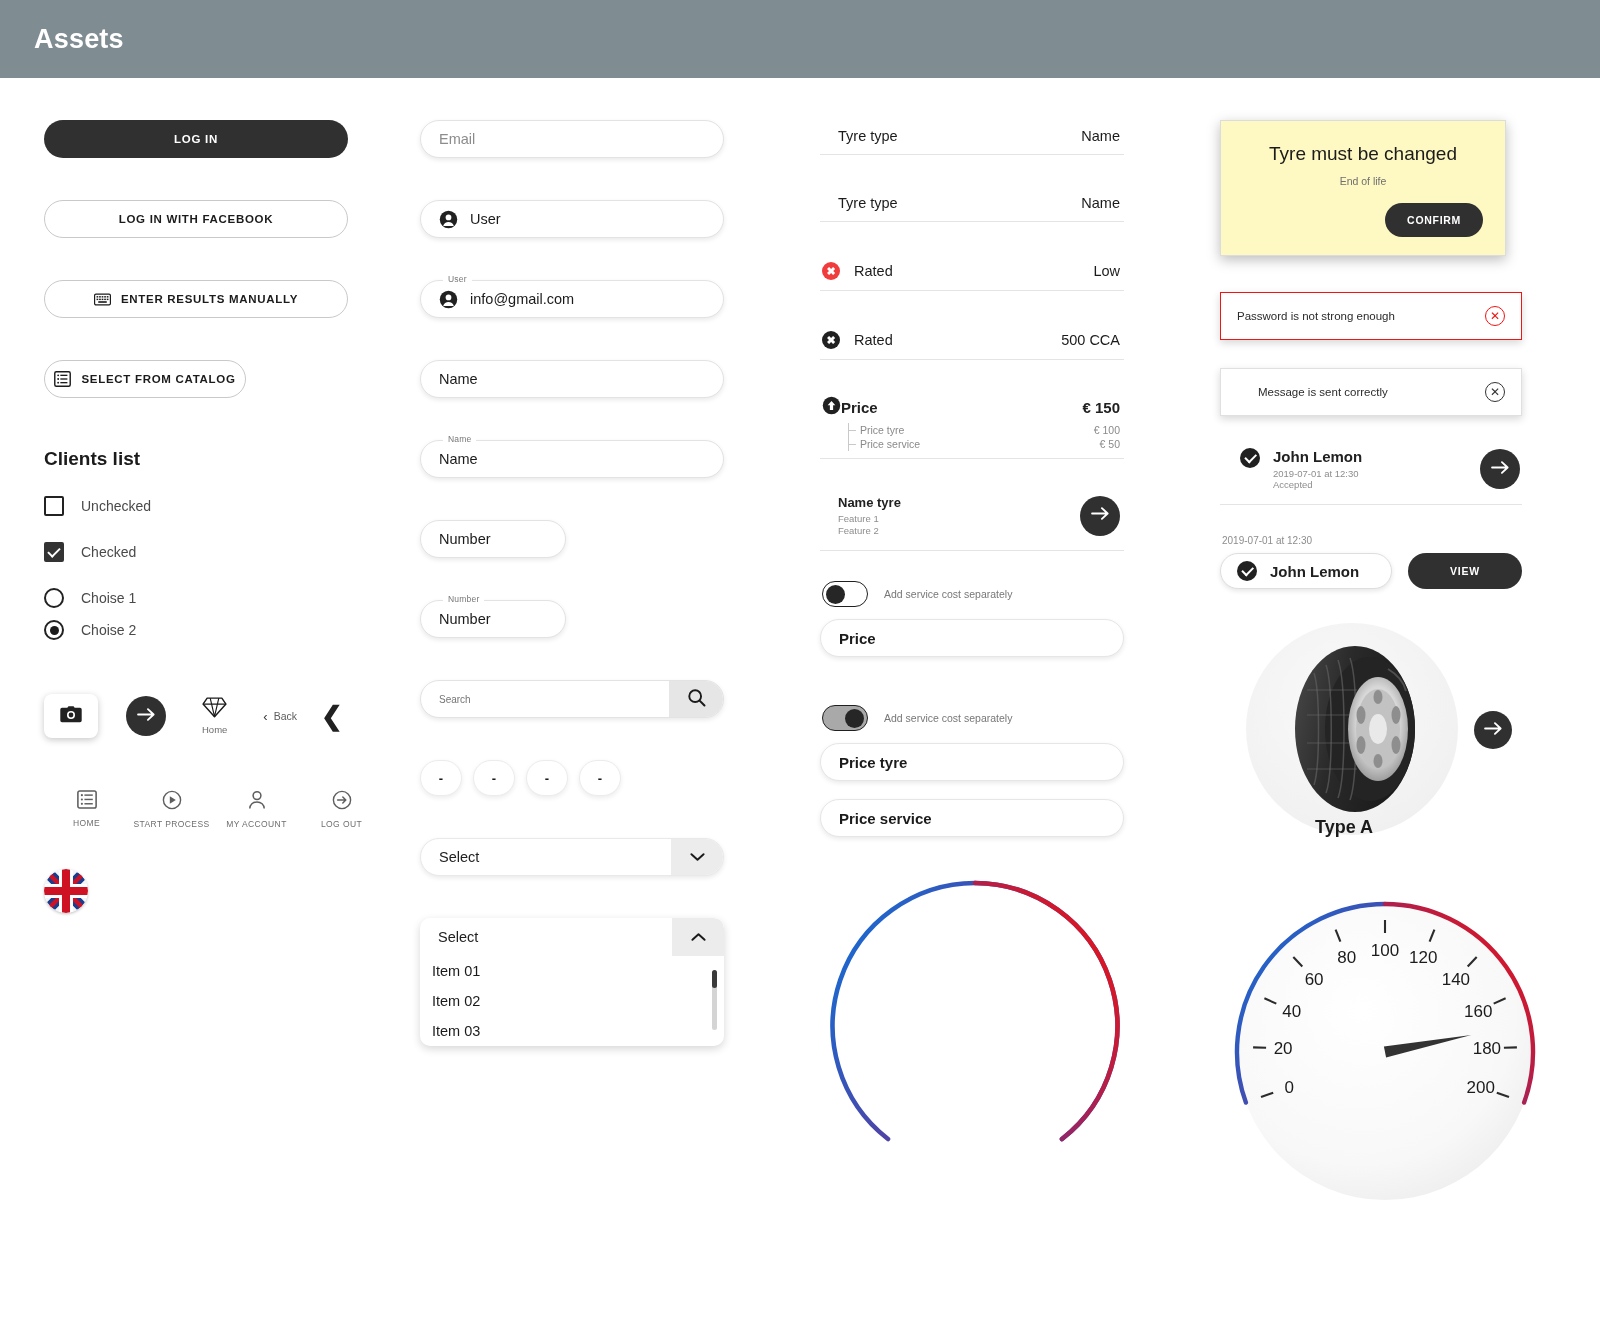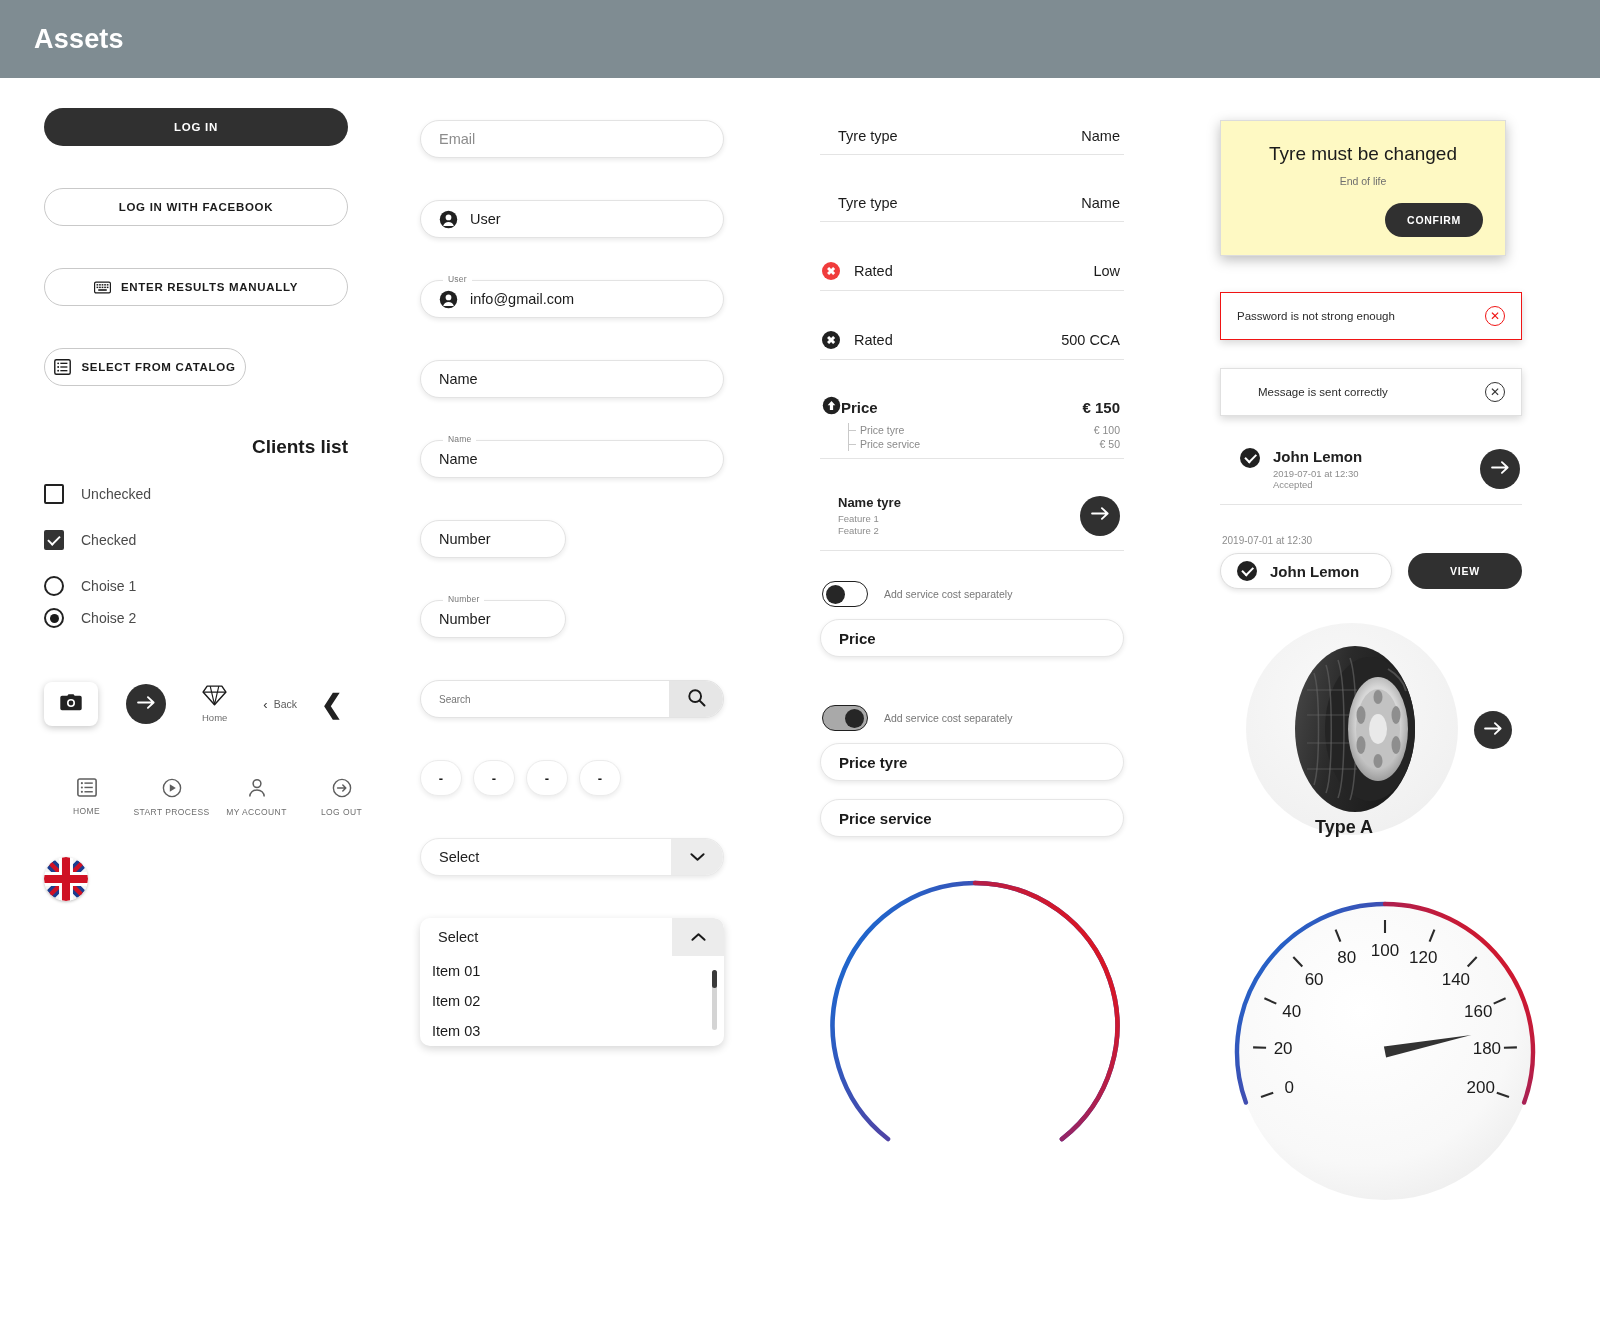--- a/index.html
+++ b/index.html
@@ -19,21 +19,21 @@
     display:flex; align-items:center;
     padding-left:34px;
   }
   .appbar-title {
     color:#ffffff; font-size:27px; font-weight:700; letter-spacing:.2px;
   }
 
   
   .columns { display:flex; padding:0; }
   .col { position:relative; }
-  .col1 { width:420px; padding-left:44px; padding-top:30px; }
+  .col1 { width:420px; padding-left:44px; padding-top:42px; }
   .col2 { width:400px; padding-top:42px; }
   .col3 { width:400px; padding-top:42px; }
   .col4 { width:380px; padding-top:42px; }
 
   
   .btn-pill {
     display:flex; align-items:center; justify-content:center;
     height:38px; border-radius:19px;
     font-size:11.5px; font-weight:700; letter-spacing:.7px;
     cursor:pointer; user-select:none;
@@ -41,21 +41,21 @@
   .btn-dark { background:#303030; color:#fff; width:304px; }
   .btn-outline {
     background:#fff; color:#1b1b1b;
     border:1px solid #c9c9c9; width:304px;
   }
   .btn-outline.narrow { width:202px; }
   .btn-icon { margin-right:10px; display:inline-flex; align-items:center; }
   .mt-22 { margin-top:42px; }
 
   .clients-title {
-    text-align:right; width:304px;
+    text-align:left; width:304px;
     font-size:19px; font-weight:700; margin-top:50px; color:#1b1b1b;
   }
 
   
   .choice-row { display:flex; align-items:center; margin-top:26px; }
   .choice-row .lbl { font-size:14px; color:#4a4a4a; margin-left:17px; }
   .cb {
     width:20px; height:20px; border:2px solid #222; border-radius:2px;
     background:#fff;
   }

